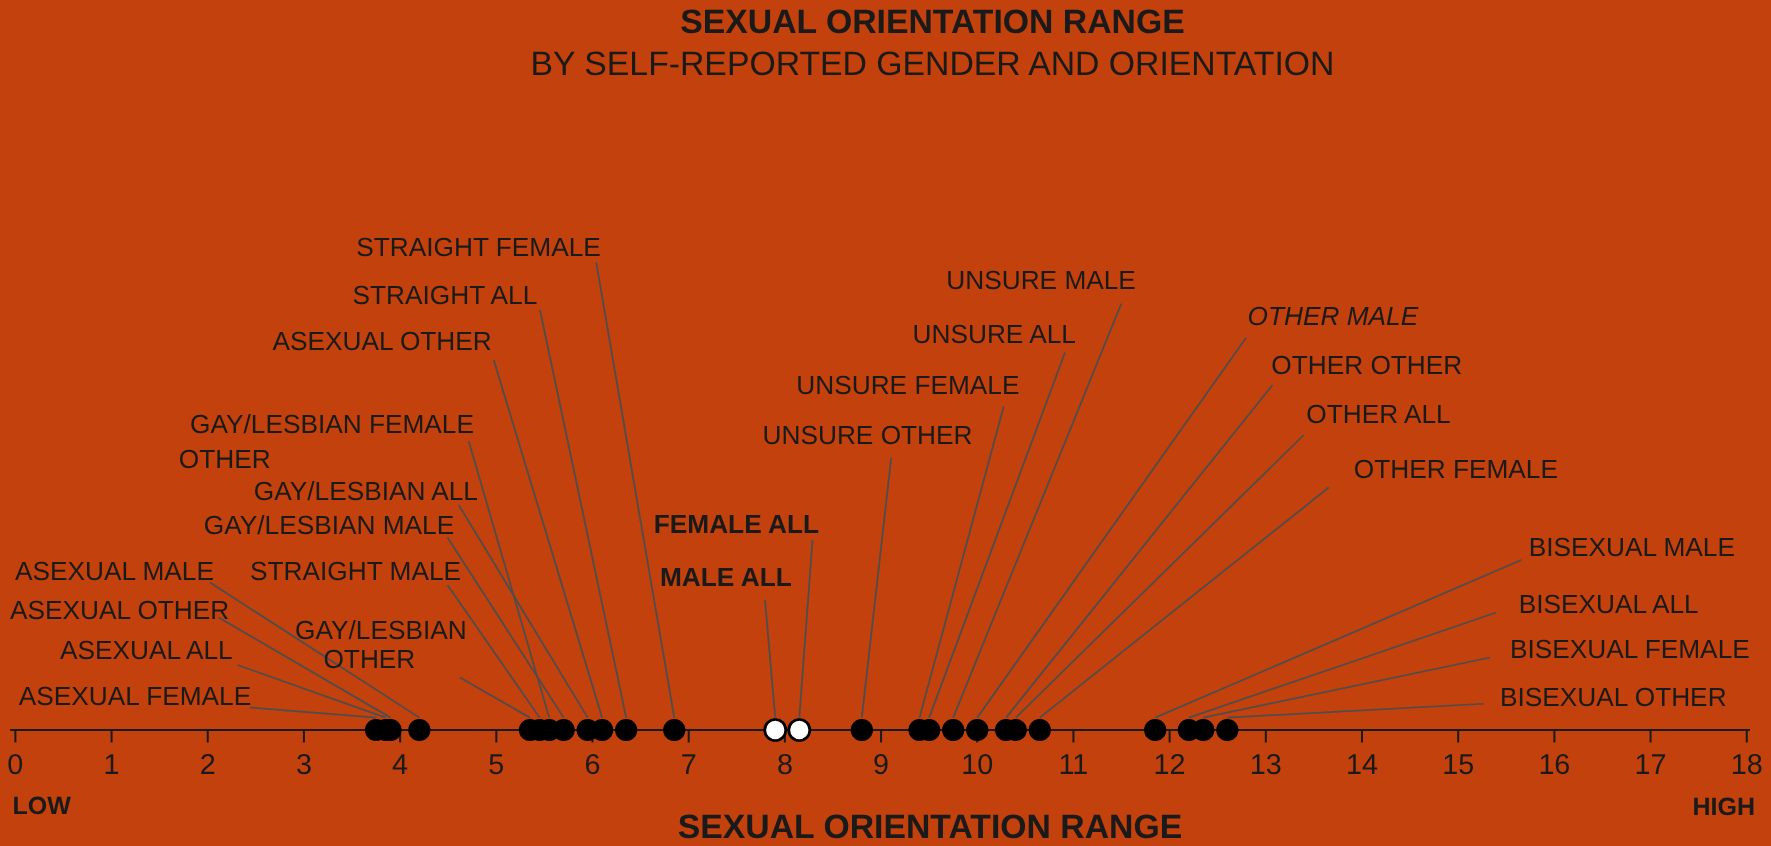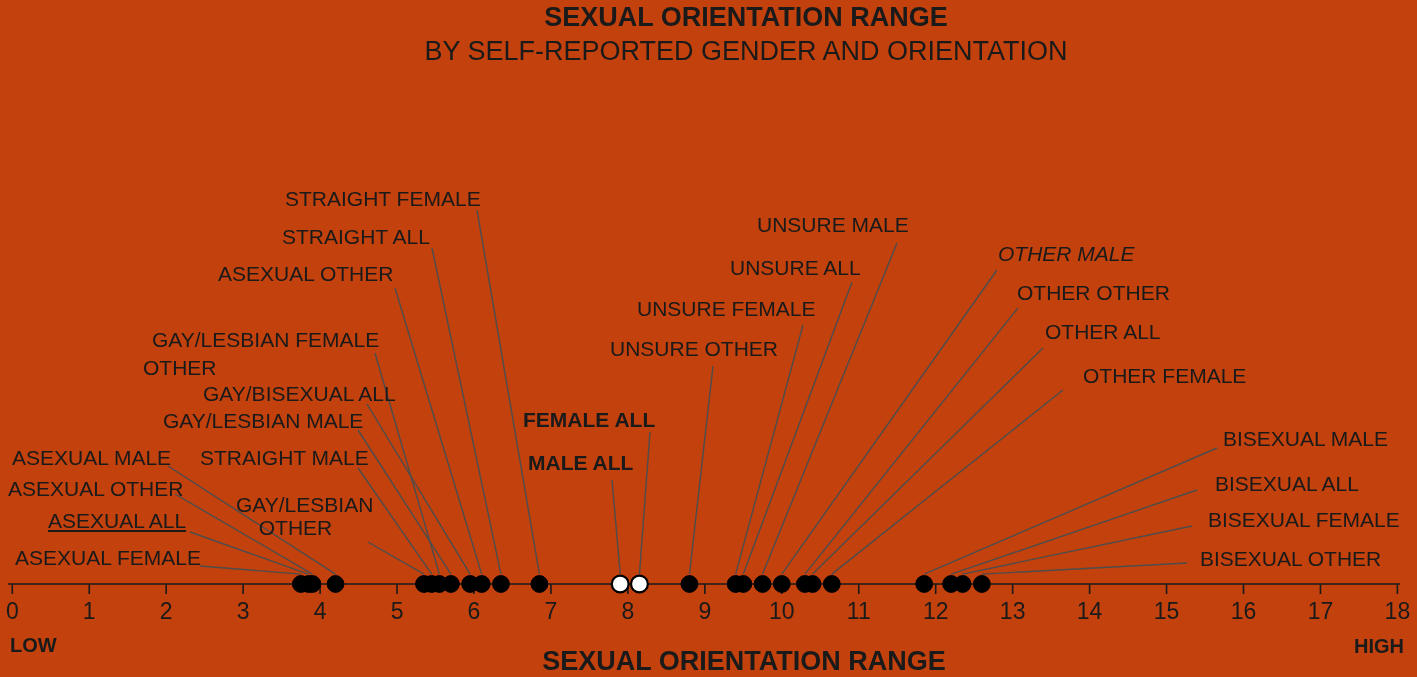--- a/index.html
+++ b/index.html
@@ -135,21 +135,21 @@
       <circle cx="924.1574999999999" cy="584" r="8.4" fill="#000000" stroke="#000000" stroke-width="1"></circle>
       <circle cx="951.0899999999999" cy="584" r="8.4" fill="#000000" stroke="#000000" stroke-width="1"></circle>
       <circle cx="962.6324999999999" cy="584" r="8.4" fill="#000000" stroke="#000000" stroke-width="1"></circle>
       <circle cx="981.87" cy="584" r="8.4" fill="#000000" stroke="#000000" stroke-width="1"></circle>
     </svg>
 
   <div id="labels">
       <div class="pt-label" style="left: 15px; top: 546px;">
         <div>ASEXUAL FEMALE</div>
       </div>
-      <div class="pt-label" style="left: 48px; top: 509px; text-decoration: underline;">
+      <div class="pt-label" style="left: 48px; top: 509px;">
         <div>ASEXUAL ALL</div>
       </div>
       <div class="pt-label" style="left: 8px; top: 477px;">
         <div>ASEXUAL OTHER</div>
       </div>
       <div class="pt-label" style="left: 12px; top: 446px;">
         <div>ASEXUAL MALE</div>
       </div>
       <div class="pt-label right" style="left: 236px; top: 493px; width: 119px;">
         <div>GAY/LESBIAN</div>
@@ -158,21 +158,21 @@
       <div class="pt-label" style="left: 200px; top: 446px;">
         <div>STRAIGHT MALE</div>
       </div>
       <div class="pt-label" style="left: 152px; top: 328px;">
         <div>GAY/LESBIAN FEMALE</div>
       </div>
       <div class="pt-label" style="left: 163px; top: 409px;">
         <div>GAY/LESBIAN MALE</div>
       </div>
       <div class="pt-label" style="left: 203px; top: 382px;">
-        <div>GAY/BISEXUAL ALL</div>
+        <div>GAY/LESBIAN ALL</div>
       </div>
       <div class="pt-label" style="left: 218px; top: 262px;">
         <div>ASEXUAL OTHER</div>
       </div>
       <div class="pt-label" style="left: 282px; top: 225px;">
         <div>STRAIGHT ALL</div>
       </div>
       <div class="pt-label" style="left: 285px; top: 187px;">
         <div>STRAIGHT FEMALE</div>
       </div>

